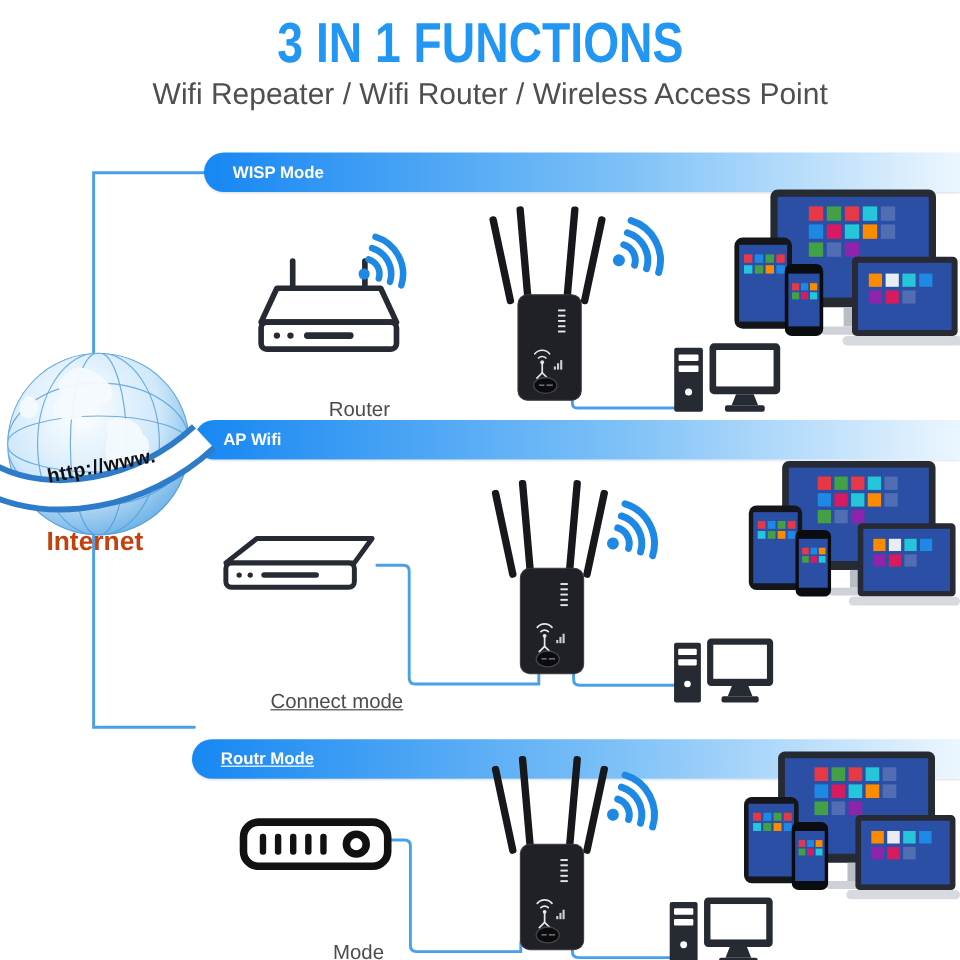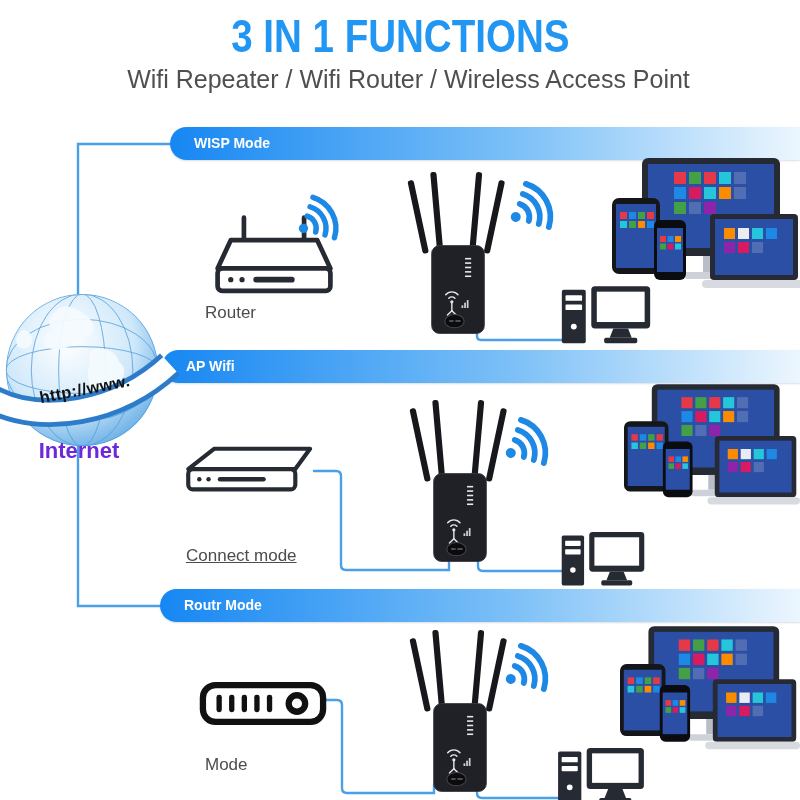--- a/index.html
+++ b/index.html
@@ -24,29 +24,29 @@
 
   
   .banner{
     position:absolute;height:33px;border-radius:17px 0 0 17px;
     background:linear-gradient(90deg,var(--banner-start,#1687f2) 0%,var(--banner-mid,#7cc0f7) 55%,var(--banner-end,#ecf6fe) 100%);
     color:#fff;font-weight:700;font-size:14px;line-height:33px;padding-left:24px;
     box-shadow:0 1px 2px rgba(0,40,90,.15);box-sizing:border-box;
   }
   .banner.b0{left:170px;top:127px;width:630px;}
   .banner.b1{left:162px;top:350px;width:638px;}
-  .banner.b2{left:160px;top:589px;width:640px;}
+  .banner.b2{left:160px;top:616px;width:640px;text-decoration:underline;}
 
   .devlabel{
-    position:absolute;color:var(--label-gray,#4c4c4c);font-size:17px;text-align:left;
+    position:absolute;color:var(--label-gray,#4c4c4c);font-size:17px;text-align:right;margin-top:29px;
   }
 
   .internet-label{
     position:absolute;left:4px;top:438px;width:150px;text-align:center;
-    font-size:22px;font-weight:700;color:#6d28d9;
+    font-size:22px;font-weight:700;color:#c2410c;
   }
   .ribbon-text{
     position:absolute;left:16px;top:393px;width:140px;text-align:center;
     font-size:16.5px;font-weight:700;color:#111;transform:rotate(-11deg);
     transform-origin:left center;letter-spacing:.3px;white-space:nowrap;
   }
 
   .rot{transform:rotate(-28deg);}
 
   

